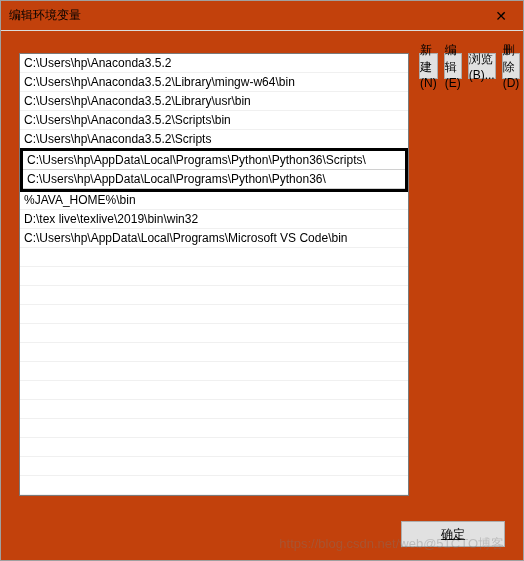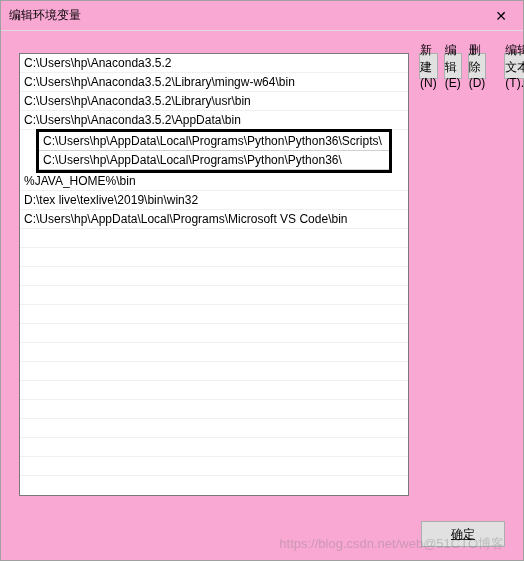--- a/index.html
+++ b/index.html
@@ -1,51 +1,52 @@
 <!DOCTYPE html>
 <html><head>
 <meta charset="utf-8">
 <style>
 * { box-sizing: border-box; margin: 0; padding: 0; font-family: "Microsoft YaHei", "Segoe UI", sans-serif; font-size: 12px; }
 body { background: #f0f0f0; }
-.window { width: 524px; height: 561px; background: #f9a8d4; border: 1px solid #a0a0a0; display: flex; flex-direction: column; }
+.window { width: 524px; height: 561px; background: #c2410c; border: 1px solid #a0a0a0; display: flex; flex-direction: column; }
 .titlebar { height: 30px; display: flex; align-items: center; padding: 0 0 0 8px; border-bottom: 1px solid #dcdcdc; }
 .titlebar .title { flex: 1; font-size: 12px; color: #000; }
 .titlebar .close { width: 44px; height: 100%; display: flex; align-items: center; justify-content: center; font-size: 14px; color: #000; }
 .content { flex: 1; padding: 22px 20px 12px 18px; display: flex; gap: 10px; }
 .listbox { flex: 1; border: 1px solid #7a7a7a; background: #fff; overflow: hidden; display: flex; flex-direction: column; }
 .list-item { height: 19px; line-height: 19px; padding: 0 4px; border-bottom: 1px solid #f0f0f0; white-space: nowrap; overflow: hidden; font-size: 12px; color: #000; }
-.highlight-box { border: 3px solid #000; margin: -1px 16px; }
+.highlight-box { border: 3px solid #000; margin: -1px 0; }
 .highlight-box .list-item { border-bottom: 1px solid #d0d0d0; }
 .sidebar { width: 84px; display: flex; flex-direction: row; gap: 6px; }
 .btn { height: 26px; background: #e1e1e1; border: 1px solid #adadad; font-size: 12px; color: #000; display: flex; align-items: center; justify-content: center; cursor: default; }
 .spacer { height: 18px; }
 .footer { height: 52px; display: flex; align-items: center; justify-content: flex-end; gap: 10px; padding: 0 18px; }
-.footer .btn { width: 84px; text-decoration: underline; }
+.footer .btn { width: 104px; text-decoration: underline; }
 .watermark { position: absolute; right: 20px; bottom: 8px; font-size: 13px; color: rgba(120,120,120,0.35); pointer-events: none; }
 .wrap { position: relative; width: 524px; height: 561px; }
 </style>
 </head>
 <body>
 
 <div class="wrap">
 <div class="window">
 
   <div class="titlebar">
     <div class="title">编辑环境变量</div>
     <div class="close">✕</div>
   </div>
 
   <div class="content">
 
     <div class="listbox">
       <div class="list-item">C:\Users\hp\Anaconda3.5.2</div>
       <div class="list-item">C:\Users\hp\Anaconda3.5.2\Library\mingw-w64\bin</div>
       <div class="list-item">C:\Users\hp\Anaconda3.5.2\Library\usr\bin</div>
-      <div class="list-item">C:\Users\hp\Anaconda3.5.2\AppData\bin</div>
+      <div class="list-item">C:\Users\hp\Anaconda3.5.2\Scripts\bin</div>
+      <div class="list-item">C:\Users\hp\Anaconda3.5.2\Scripts</div>
       <div class="highlight-box">
         <div class="list-item">C:\Users\hp\AppData\Local\Programs\Python\Python36\Scripts\</div>
         <div class="list-item">C:\Users\hp\AppData\Local\Programs\Python\Python36\</div>
       </div>
       <div class="list-item">%JAVA_HOME%\bin</div>
       <div class="list-item">D:\tex live\texlive\2019\bin\win32</div>
       <div class="list-item">C:\Users\hp\AppData\Local\Programs\Microsoft VS Code\bin</div>
       <div class="list-item"></div>
       <div class="list-item"></div>
       <div class="list-item"></div>
@@ -57,20 +58,21 @@
       <div class="list-item"></div>
       <div class="list-item"></div>
       <div class="list-item"></div>
       <div class="list-item"></div>
       <div class="list-item"></div>
     </div>
 
     <div class="sidebar">
       <div class="btn">新建(N)</div>
       <div class="btn">编辑(E)</div>
+      <div class="btn">浏览(B)...</div>
       <div class="btn">删除(D)</div>
       <div class="spacer"></div>
       <div class="spacer"></div>
       <div class="btn">编辑文本(T)...</div>
     </div>
 
   </div>
 
   <div class="footer">
     <div class="btn">确定</div>

